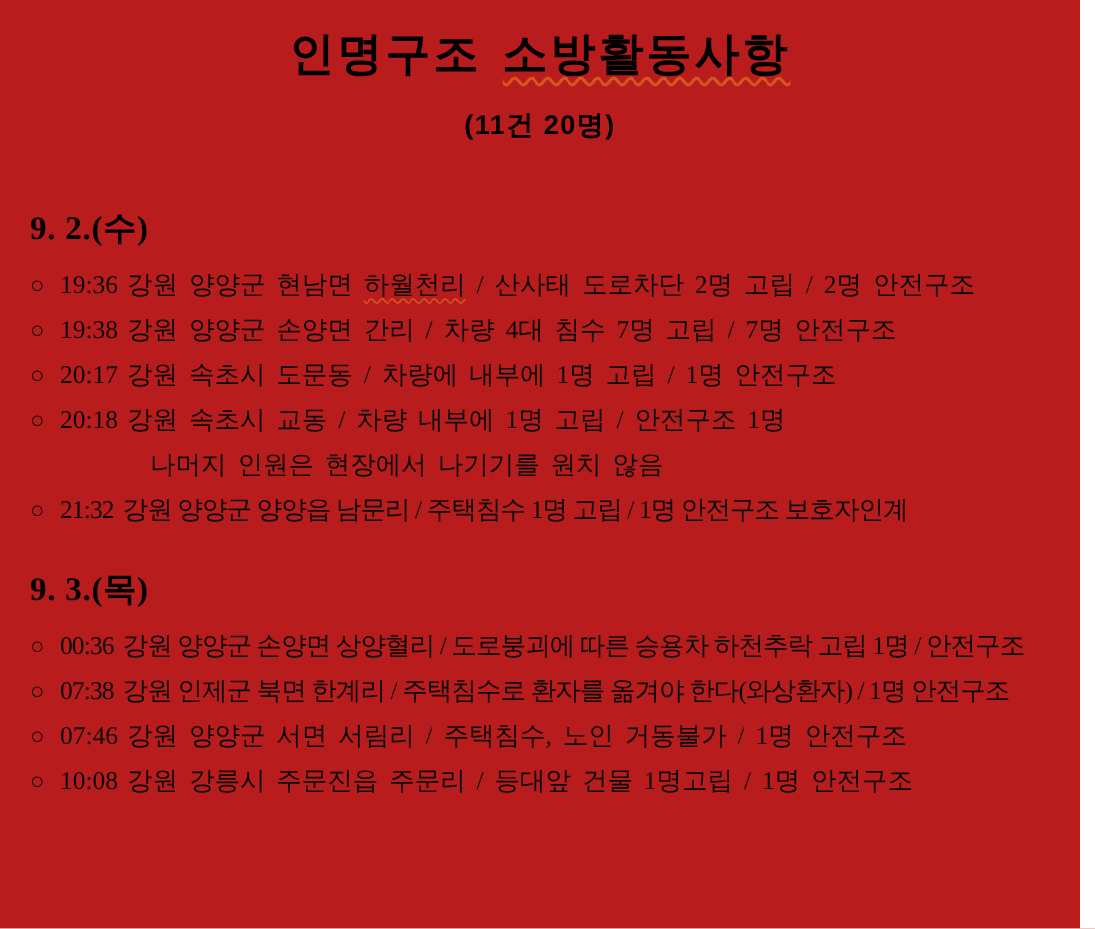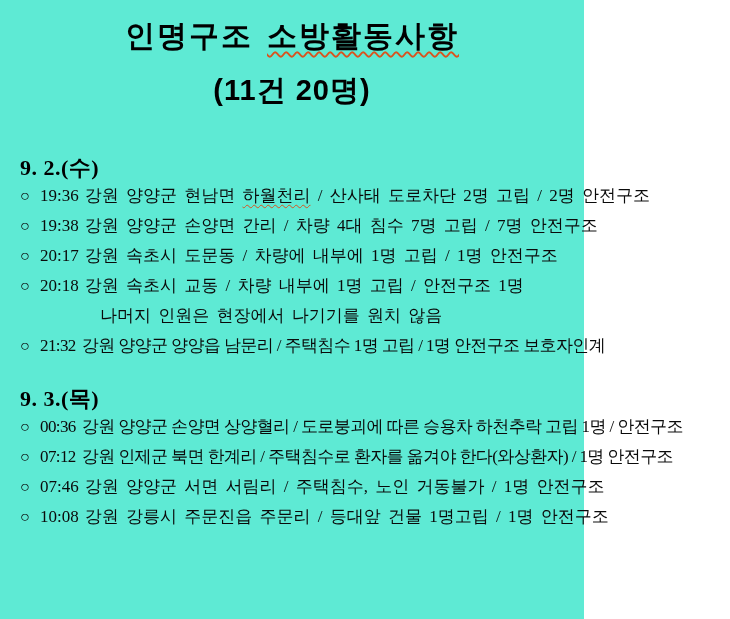--- a/index.html
+++ b/index.html
@@ -3,22 +3,22 @@
 <meta charset="utf-8">
 <style>
   html, body {
     margin: 0; padding: 0;
     background: #ffffff;
     width: 730px; height: 619px;
     overflow: hidden;
   }
   .doc {
     position: relative;
-    width: 584px; height: 619px;
-    background: #5eead4;
+    width: 720px; height: 619px;
+    background: #b91c1c;
     color: #0a0a0a;
     font-family: "Liberation Serif", "DejaVu Serif", serif;
     font-size: 17px;
   }
   .title-wrap {
     padding-top: 16px;
     text-align: center;
     font-family: "Liberation Sans", "DejaVu Sans", sans-serif;
     font-weight: 800;
     font-size: 30px;
@@ -31,36 +31,36 @@
     text-decoration-style: wavy;
     text-decoration-color: #d9531e;
     text-decoration-thickness: 1.5px;
     text-underline-offset: 5px;
   }
   .subtitle {
     margin-top: 14px;
     text-align: center;
     font-family: "Liberation Sans", "DejaVu Sans", sans-serif;
     font-weight: 800;
-    font-size: 29px;
+    font-size: 18px;
     letter-spacing: 1px;
     color: #000000;
   }
   .section { padding: 0 18px 0 20px; }
   .section-1 { margin-top: 45px; }
   .section-2 { margin-top: 26px; }
   .section-header {
     font-weight: 700;
     font-size: 22px;
     height: 24px;
     line-height: 24px;
     color: #000000;
     letter-spacing: 0.5px;
   }
-  .rows { margin-top: 1px; }
+  .rows { margin-top: 11px; }
   .row {
     height: 30px;
     line-height: 30px;
     white-space: nowrap;
     word-spacing: 3px;
   }
   .row .bullet {
     display: inline-block;
     width: 20px;
     font-size: 16px;
@@ -126,21 +126,21 @@
   <div class="section section-2">
     <div class="section-header">9. 3.(목)</div>
     <div class="rows">
 
       <div class="row condensed">
         <span class="bullet">○</span><span class="time">00:36</span><span><span>강원 양양군 손양면 상양혈리 / 도로붕괴에 따른 승용차 하천추락 고립 1명 / 안전구조</span></span>
       </div>
 
 
       <div class="row condensed">
-        <span class="bullet">○</span><span class="time">07:12</span><span><span>강원 인제군 북면 한계리 / 주택침수로 환자를 옮겨야 한다(와상환자) / 1명 안전구조</span></span>
+        <span class="bullet">○</span><span class="time">07:38</span><span><span>강원 인제군 북면 한계리 / 주택침수로 환자를 옮겨야 한다(와상환자) / 1명 안전구조</span></span>
       </div>
 
       <div class="row">
         <span class="bullet">○</span><span class="time">07:46</span><span><span>강원 양양군 서면 서림리 / 주택침수, 노인 거동불가 / 1명 안전구조</span></span>
       </div>
 
       <div class="row">
         <span class="bullet">○</span><span class="time">10:08</span><span><span>강원 강릉시 주문진읍 주문리 / 등대앞 건물 1명고립 / 1명 안전구조</span></span>
       </div>
 

